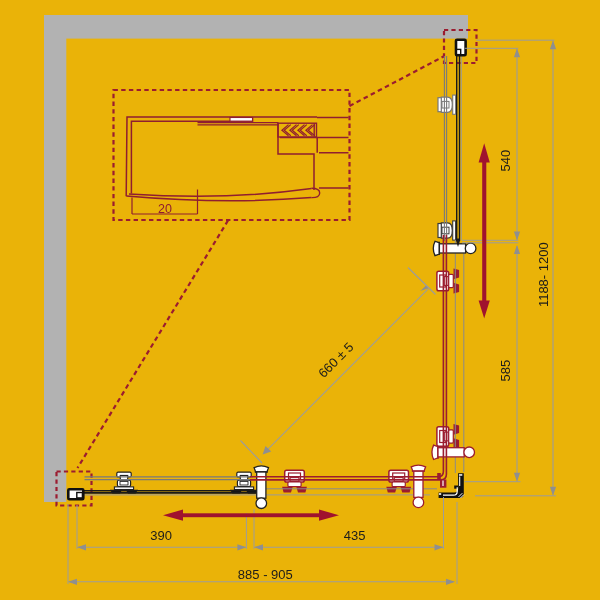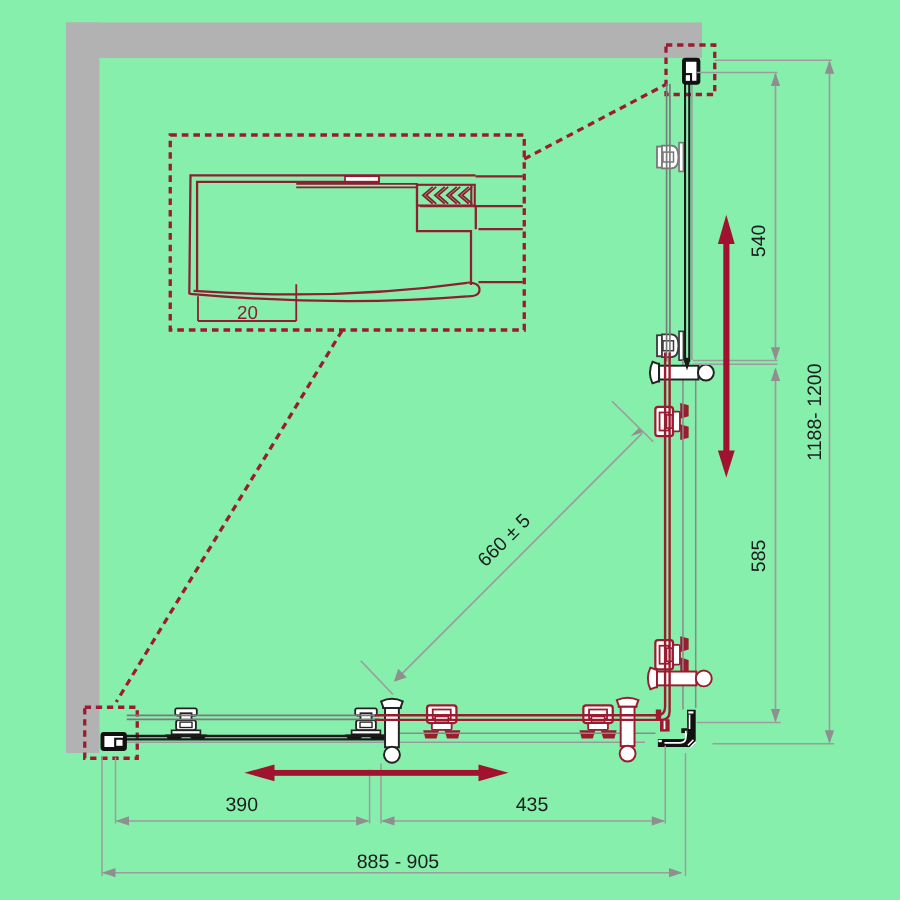--- a/index.html
+++ b/index.html
@@ -1,16 +1,16 @@
 <!DOCTYPE html>
 <html><head>
 <meta charset="utf-8">
 <style>
 html,body{margin:0;padding:0;background:#fff;}
-#stage{position:relative;width:600px;height:600px;background:#86efac;overflow:hidden;}
+#stage{position:relative;width:600px;height:600px;background:#eab308;overflow:hidden;}
 text{font-family:"Liberation Sans",sans-serif;}
 </style>
 </head>
 <body>
 <div id="stage">
 <svg width="600" height="600" viewBox="0 0 600 600" xmlns="http://www.w3.org/2000/svg">
 <defs>
 <g id="roller">
   <rect x="-7.2" y="-6" width="14.4" height="4.8" rx="1.2" fill="#fff" stroke-width="1.2"></rect>
   <rect x="-3.7" y="-2.7" width="7.4" height="4.6" fill="#fff" stroke-width="1.2"></rect>

